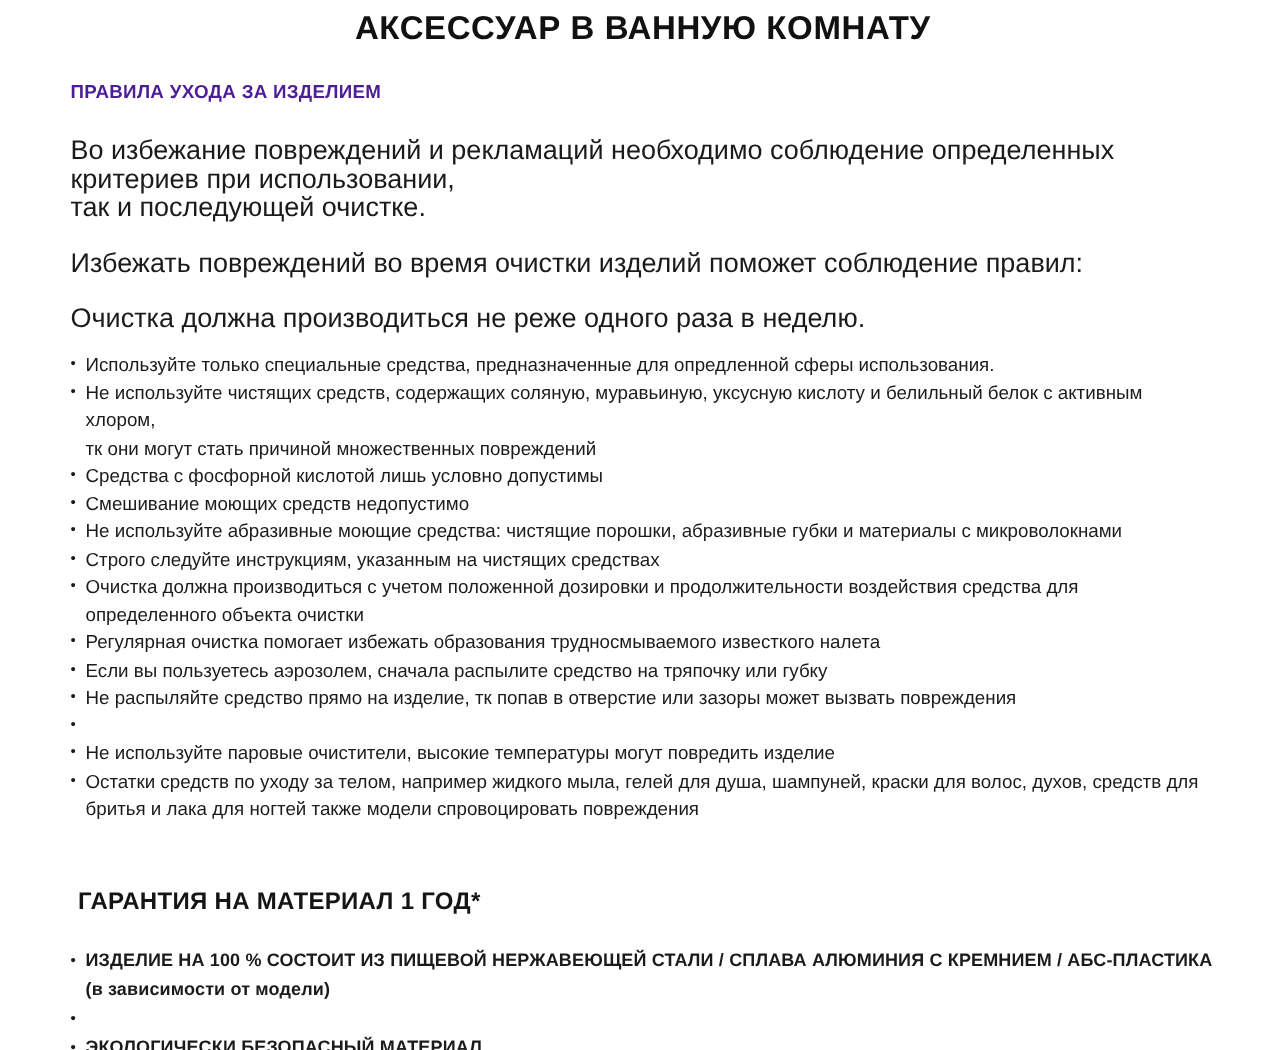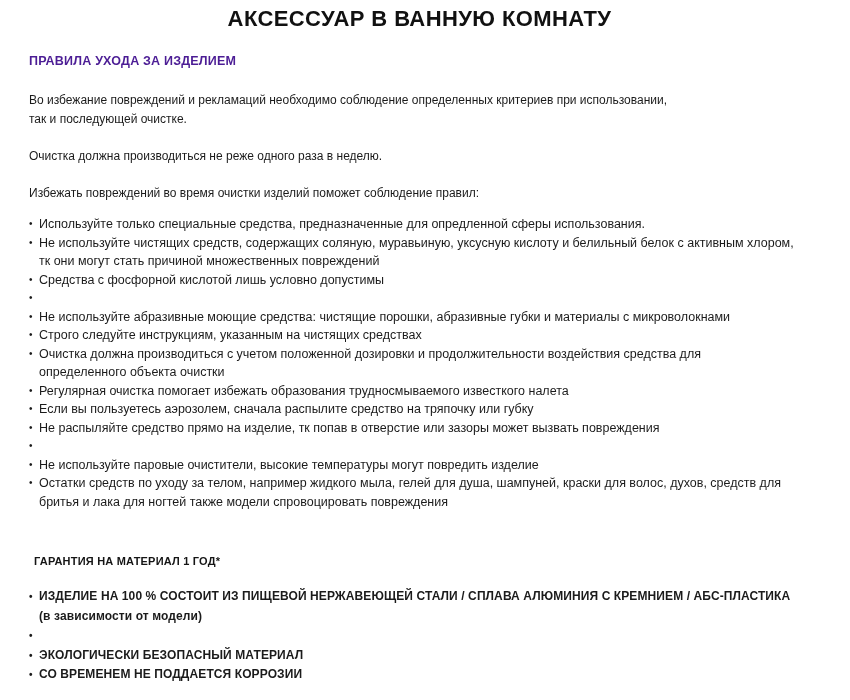--- a/index.html
+++ b/index.html
@@ -8,21 +8,21 @@
     background: #ffffff;
   }
   body {
     width: 850px;
     height: 700px;
     overflow: hidden;
     font-family: "Liberation Sans", sans-serif;
     color: #1b1b1b;
   }
   .page {
-    padding: 3px 40px 0 29px;
+    padding: 3px 40px 0 47px;
     box-sizing: border-box;
     width: 850px;
     height: 591px;
   }
   .doc-title {
     margin: 3px 0 0 0;
     text-align: center;
     font-size: 22px;
     font-weight: bold;
     letter-spacing: 0.4px;
@@ -30,21 +30,21 @@
   }
   .sec-heading {
     margin: 22px 0 0 0;
     font-size: 12.5px;
     font-weight: bold;
     letter-spacing: 0.2px;
     color: #4c1d95;
   }
   .intro {
     margin: 23px 0 0 0;
-    font-size: 12px;
+    font-size: 18px;
     line-height: 19px;
     white-space: pre-line;
     max-width: 780px;
   }
   .intro + .intro { margin-top: 18px; }
   ul.rules {
     list-style: none;
     margin: 12px 0 0 0;
     padding: 0;
     max-width: 785px;
@@ -56,21 +56,21 @@
   }
   .blt {
     flex: 0 0 10px;
     width: 10px;
     font-size: 10px;
     line-height: 18.5px;
   }
   .li-text { white-space: pre-line; }
   .warranty-heading {
     margin: 44px 0 0 5px;
-    font-size: 11px;
+    font-size: 16px;
     font-weight: bold;
     letter-spacing: 0.2px;
     color: #151515;
   }
   ul.warranty {
     list-style: none;
     margin: 20px 0 0 0;
     padding: 0;
     max-width: 790px;
     font-weight: bold;
@@ -88,39 +88,40 @@
 
 <div class="page">
 
   <h1 class="doc-title">АКСЕССУАР В ВАННУЮ КОМНАТУ</h1>
 
   <div>
     <div class="sec-heading">ПРАВИЛА УХОДА ЗА ИЗДЕЛИЕМ</div>
 
     <p class="intro">Во избежание повреждений и рекламаций необходимо соблюдение определенных критериев при использовании,
 так и последующей очистке.</p>
+    <p class="intro">Избежать повреждений во время очистки изделий поможет соблюдение правил:</p>
     <p class="intro">Очистка должна производиться не реже одного раза в неделю.</p>
-    <p class="intro">Избежать повреждений во время очистки изделий поможет соблюдение правил:</p>
 
     <ul class="rules">
       <li>
           <span class="blt">•</span>
           <span class="li-text">Используйте только специальные средства, предназначенные для опредленной сферы использования.</span>
         </li>
       <li>
           <span class="blt">•</span>
           <span class="li-text">Не используйте чистящих средств, содержащих соляную, муравьиную, уксусную кислоту и белильный белок с активным хлором,
 тк они могут стать причиной множественных повреждений</span>
         </li>
       <li>
           <span class="blt">•</span>
           <span class="li-text">Средства с фосфорной кислотой лишь условно допустимы</span>
         </li>
       <li>
           <span class="blt">•</span>
+          <span class="li-text">Смешивание моющих средств недопустимо</span>
         </li>
       <li>
           <span class="blt">•</span>
           <span class="li-text">Не используйте абразивные моющие средства: чистящие порошки, абразивные губки и материалы с микроволокнами</span>
         </li>
       <li>
           <span class="blt">•</span>
           <span class="li-text">Строго следуйте инструкциям, указанным на чистящих средствах</span>
         </li>
       <li>

